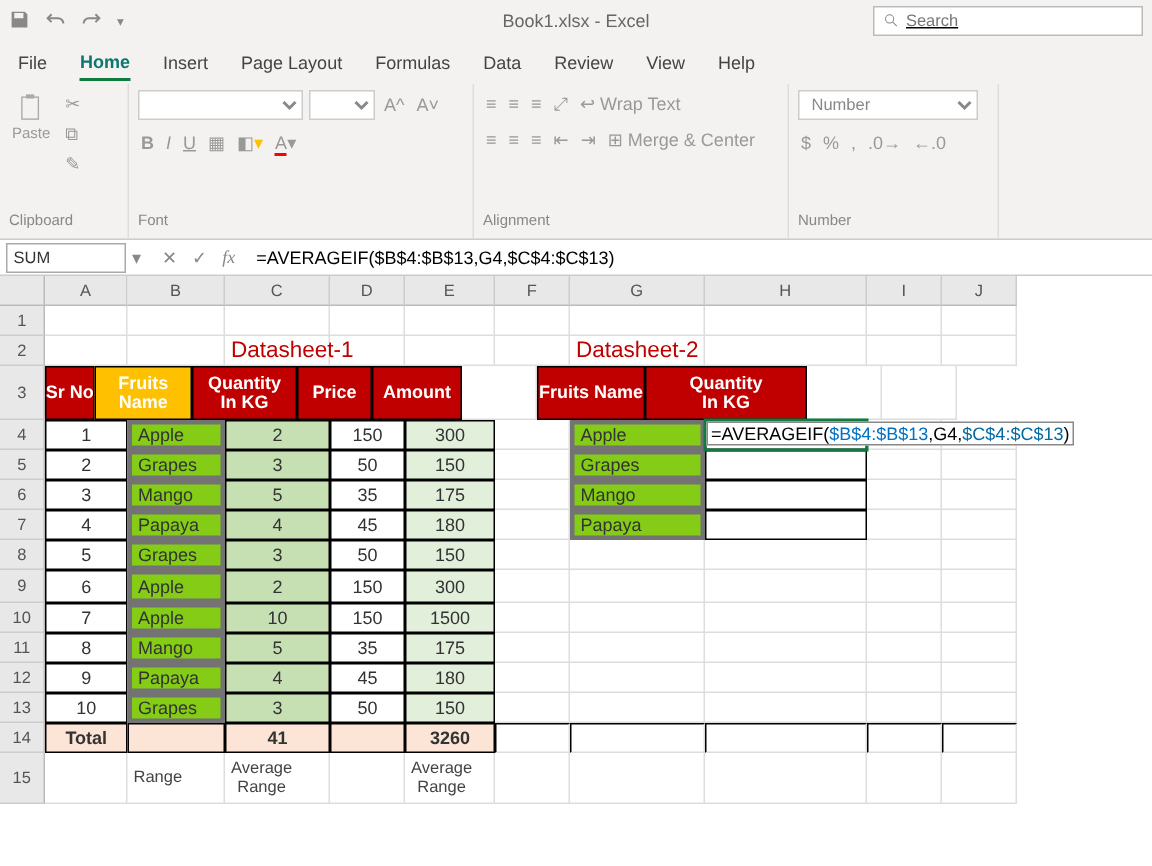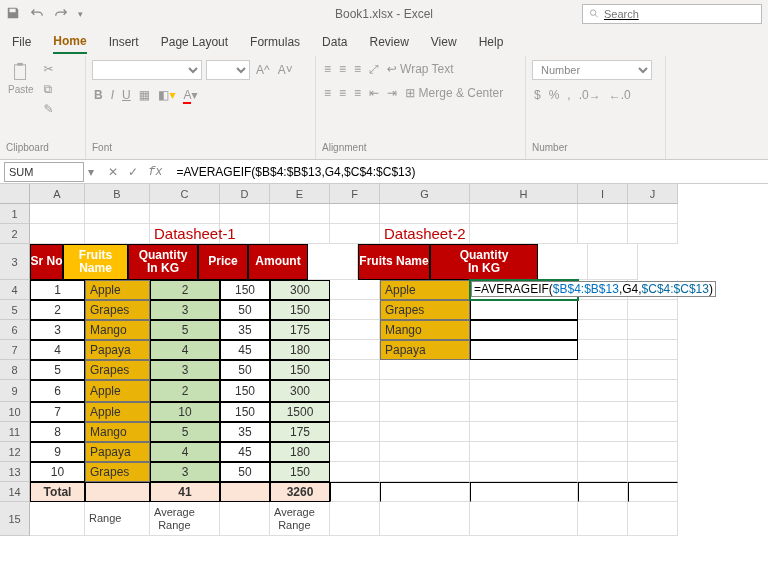--- a/index.html
+++ b/index.html
@@ -6,47 +6,47 @@
 body { background:#fff; width:768px; height:577px; overflow:hidden; font-size:12px; color:#333; }
 .titlebar { height:28px; background:#f3f2f1; display:flex; align-items:center; position:relative; padding:0 6px; }
 .qat { display:flex; gap:10px; align-items:center; color:#888; }
 .qat svg { width:14px; height:14px; }
 .title-center { position:absolute; left:50%; transform:translateX(-50%); font-size:12px; color:#666; }
 .searchbox { margin-left:auto; display:flex; align-items:center; background:#fff; border:1px solid #bbb; padding:2px 6px; width:180px; height:20px; }
 .searchbox svg { width:12px; height:12px; margin-right:4px; }
 .searchbox input { border:none; outline:none; font-size:11px; width:100%;text-decoration:underline; }
 .tabs { height:28px; display:flex; align-items:center; padding-left:12px; gap:22px; background:#f3f2f1; }
 .tab { font-size:12px; color:#444; cursor:pointer; padding:4px 0; }
-.tab.active { color:#a16207; border-bottom:2px solid #0f7b3f; font-weight:600; }
+.tab.active { color:#0f766e; border-bottom:2px solid #0f7b3f; font-weight:600; }
 .ribbon { height:104px; background:#f3f2f1; display:flex; border-bottom:1px solid #ccc; }
 .rgroup { border-right:1px solid #ddd; padding:4px 6px; display:flex; flex-direction:column; justify-content:space-between; }
 .rgroup-body { display:flex; gap:6px; align-items:flex-start; flex:1; }
 .rgroup-label { text-align:left; font-size:10px; color:#888; padding:2px 0; }
 .bigbtn { display:flex; flex-direction:column; align-items:center; color:#999; padding:2px; cursor:pointer; }
 .bigbtn svg { width:22px; height:22px; }
 .vstack { display:flex; flex-direction:column; gap:2px; }
 .hstack { display:flex; gap:4px; align-items:center; }
 .ribbon select, .ribbon .ctrl { border:1px solid #ccc; background:#fff; font-size:11px; color:#888; padding:1px 4px; height:20px; }
 .iconbtn { color:#999; cursor:pointer; font-size:12px; padding:2px; }
 .namebox-row { height:24px; display:flex; align-items:center; border-bottom:1px solid #ccc; }
 .namebox { width:80px; height:20px; border:1px solid #aaa; margin-left:4px; font-size:11px; padding:0 4px; display:flex; align-items:center; }
 .namebox-drop { width:14px; text-align:center; color:#888; }
 .fx-btns { display:flex; gap:10px; padding:0 10px; color:#888; align-items:center; }
-.fx-label { font-style:italic; font-family:Liberation Mono, monospace; }
+.fx-label { font-style:italic; font-family:Liberation Serif, serif; }
 .formula-bar { flex:1; border:none; outline:none; font-size:12px; padding:0 4px; }
 .corner { width:30px; height:20px; background:#e8e8e8; border-right:1px solid #bbb; border-bottom:1px solid #bbb; }
 .col-headers { display:flex; }
 .ch { height:20px; background:#e8e8e8; border-right:1px solid #ccc; border-bottom:1px solid #bbb; display:flex; align-items:center; justify-content:center; font-size:11px; color:#555; }
 .rowhdr { width:30px; background:#e8e8e8; border-right:1px solid #bbb; border-bottom:1px solid #ccc; display:flex; align-items:center; justify-content:center; font-size:11px; color:#555; }
 .row { display:flex; }
 .cell { height:20px; border-right:1px solid #ddd; border-bottom:1px solid #ddd; display:flex; align-items:center; padding:0 4px; font-size:12px; overflow:visible; white-space:nowrap; }
 .hdr-red { background:#c00000; color:#fff; font-weight:bold; justify-content:center; text-align:center; border:1px solid #000; line-height:1.1; }
 .hdr-org { background:#ffc000; color:#fff; font-weight:bold; justify-content:center; text-align:center; border:1px solid #000; line-height:1.1; }
 .cA { border:1px solid #000; justify-content:center; }
-.cB { background:#eab308; border:1px solid #737373; }
+.cB { background:#84cc16; border:3px solid #737373; }
 .cC { background:#c6e0b4; border:1px solid #000; justify-content:center; }
 .cD { border:1px solid #000; justify-content:center; }
 .cE { background:#e2efda; border:1px solid #000; justify-content:center; }
 .total-row .cell { background:#fce4d6; border:1px solid #000; justify-content:center; }
 .ds-title { color:#c00000; font-size:15px; }
 .sel-cell { outline:2px solid #0f7b3f; outline-offset:-1px; position:relative; z-index:2; }
 .formula-overflow { position:absolute; left:0; top:0; white-space:nowrap; font-size:12px; background:#fff; border:1px solid #888; padding:0 2px; z-index:3; }
 .formula-overflow .p1 { color:#0070c0; }
 .formula-overflow .p2 { color:#000; }
 .formula-overflow .p3 { color:#0369a1; }

